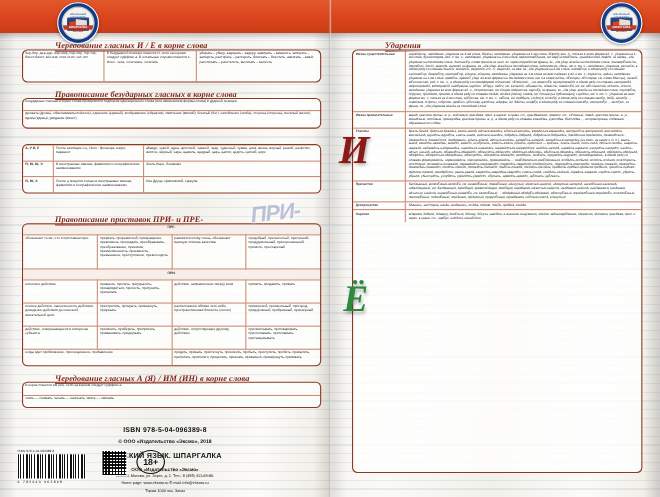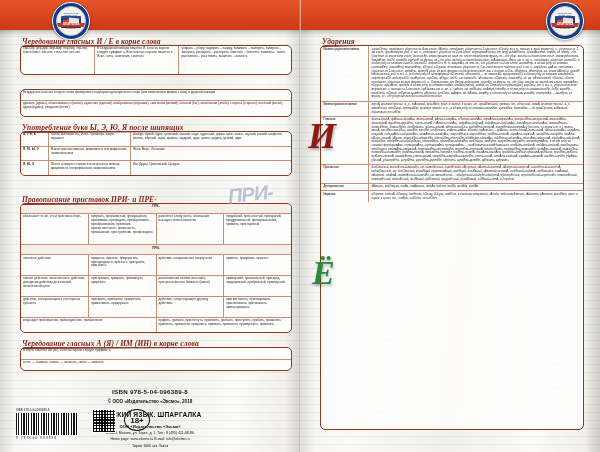--- a/index.html
+++ b/index.html
@@ -90,20 +90,21 @@
   
   .sect-head{
     position:absolute;
     font-family:"Liberation Serif", serif;
     font-style:italic;font-weight:bold;
     color:#7d1f14;
     font-size:7.5px;
     letter-spacing:.1px;
     white-space:nowrap;
     z-index:6;
+    margin-left:28px;
   }
   .sect-head.under:after{
     content:"";position:absolute;left:0;right:-4px;bottom:-1px;height:1px;
     background:linear-gradient(90deg,#8e2a18,rgba(142,42,24,0));
   }
 
   
   .frame{
     position:absolute;
     border:1.2px solid #8b3a22;
@@ -239,34 +240,34 @@
       <tbody>
           <tr>
         <td style="width:27%;">бер-бир, дер-дир, мер-мир, пер-пир, тер-тир, блест-блист, жёг-жиг, стел-стил, чет-чит</td>
         <td style="width:31%;">В безударной позиции пишется И, если за корнем следует суффикс а. В остальных случаях пишется е. Искл.: чета, сочетание, сочетать</td>
         <td style="width:42%;">убирать – уберу, задирать – задеру, замирать – замереть, запирать – запереть, растирать – растереть, блистать – блестеть, зажигать – зажёг, расстилать – расстелить, вычитать – вычесть</td>
       </tr>
     </tbody>
       </table>
   </div>
 
+  <div class="sect-head under" style="left:22px;top:81px;">Правописание безударных гласных в корне слова</div>
   <div class="frame" style="left:20px;top:89px;width:272px;height:28px;">
     <table class="t">
       <tbody>
           <tr>
             <td class="nb" style="border-bottom:.5px solid #c98f76;">Безударные гласные в корне слова проверяются подбором однокоренного слова (или изменением формы слова) в ударной позиции</td>
           </tr>
       <tr>
             <td class="nb">дрожать (дрожь), обволакиваться (волок), единение (единый), воображение (образчик), смягчение (мягкий), богатый (бог), озлобление (злоба), сторона (стороны), весёлый (весел), вдова (вдовы), увядание (вянет)</td>
           </tr>
     </tbody>
       </table>
   </div>
 
-  <div class="sect-head under" style="left:22px;top:123px;">Употребление букв Ы, Э, Ю, Я после шипящих</div>
   <div class="frame" style="left:20px;top:131px;width:272px;height:45px;">
     <table class="t">
       <tbody>
           <tr>
         <td class="lbl" style="width:9%;">А, У И, Е</td>
         <td style="width:30%;">После шипящих и ц. Искл.: брошюра, жюри, парашют</td>
         <td style="width:61%;">абажур, чужой, щука, цепочкой, чашкой, чадо, чудесный, чуваш, цинк, жизнь, верный, рыжий, шефство, жёлтое, жёрный, чары, щавель, щедрый, царь, цапля, цедить, цепкий, цирк</td>
       </tr>
       <tr>
         <td class="lbl">Я, Ю, Ы, Э</td>

